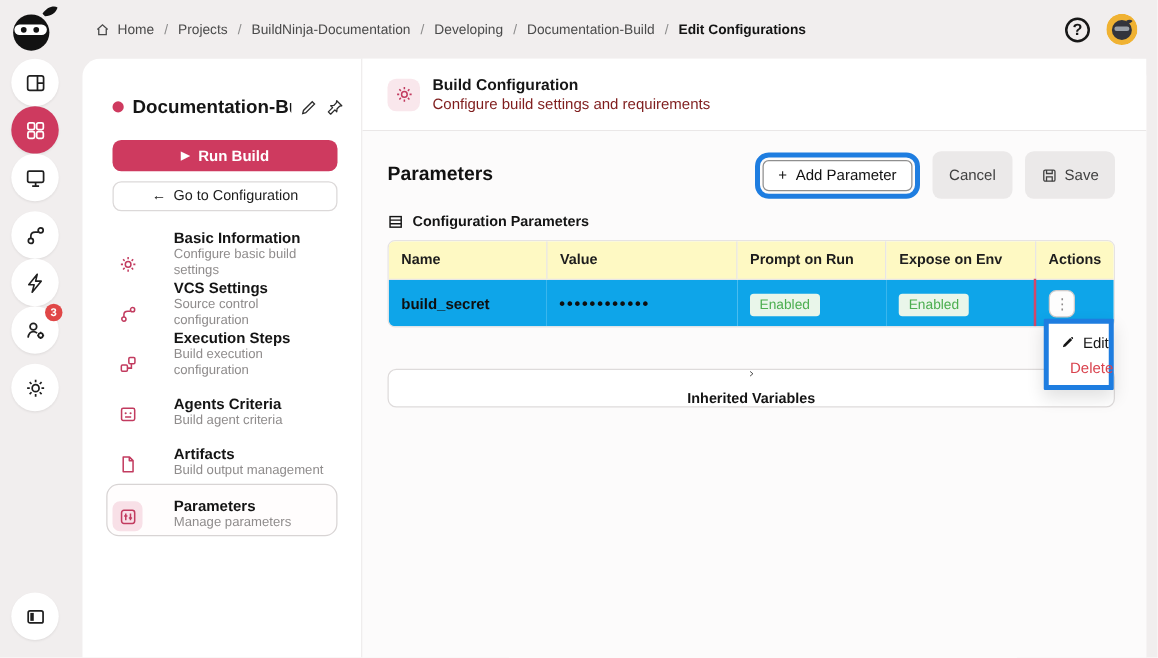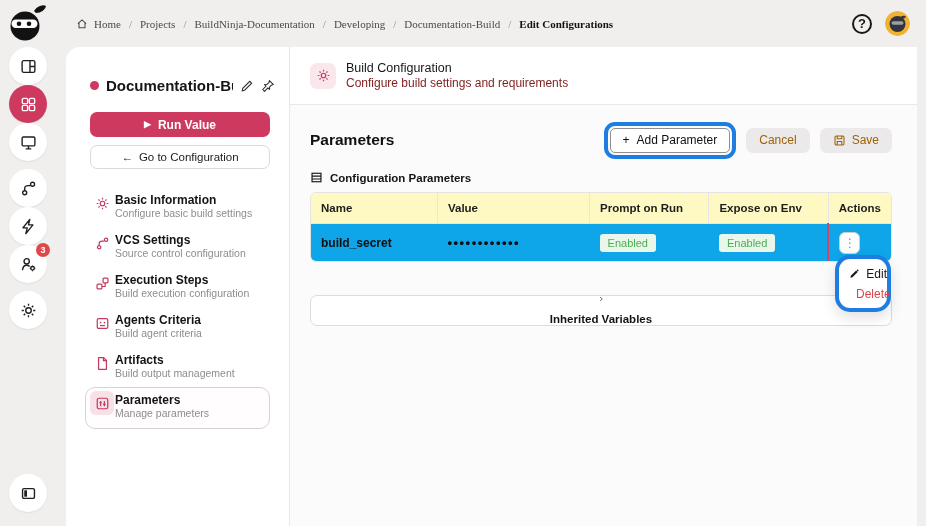--- a/index.html
+++ b/index.html
@@ -20,21 +20,21 @@
   }
   .rail-btn.active{background:#ce3a5f;color:#fff;}
   .rail-badge{
     position:absolute;top:-2px;right:-3px;width:14px;height:14px;border-radius:50%;
     background:#e04747;color:#fff;font-size:9px;font-weight:bold;
     display:flex;align-items:center;justify-content:center;
   }
 
   
   .topbar{position:absolute;left:66px;top:0;right:0;height:47px;display:flex;align-items:center;}
-  .breadcrumb{margin-left:10px;display:flex;align-items:flex-start;font-size:11px;color:#4a4a4a;font-family:Liberation Serif, serif;}
+  .breadcrumb{margin-left:10px;display:flex;align-items:flex-start;font-size:11px;color:#4a4a4a;}
   .crumb{padding:0 4px;white-space:nowrap;cursor:pointer;}
   .crumb:not(:last-child)::after{content:"/";color:#8d8d8d;padding-left:8px;}
   .crumb.current{font-weight:bold;color:#141414;cursor:default;}
   .home-ic{margin-right:2px;color:#4a4a4a;}
   .topbar-right{margin-left:auto;margin-right:16px;display:flex;align-items:center;gap:13px;}
   .help-btn{
     width:20px;height:20px;border:2px solid #181818;border-radius:50%;
     font-size:13px;font-weight:bold;color:#181818;
     display:flex;align-items:center;justify-content:center;cursor:pointer;background:transparent;
   }
@@ -59,56 +59,56 @@
   }
   .run-build .tri{font-size:9px;line-height:1;}
   .goto-btn{
     margin:8px 24px 0;width:180px;height:24px;box-sizing:border-box;
     background:#fff;border:1px solid #dcd9d9;border-radius:7px;
     font-size:11.5px;color:#1c1c1c;font-family:inherit;
     display:flex;align-items:center;justify-content:center;gap:6px;cursor:pointer;
   }
   .nav{margin-top:18px;padding:0 19px;}
   .nav-item{
-    display:flex;gap:1px;align-items:flex-start;height:40px;box-sizing:border-box;
+    display:flex;gap:25px;align-items:flex-end;height:40px;box-sizing:border-box;
     padding:3px 4px;border:1px solid transparent;cursor:pointer;
   }
   .nav-ic{
     width:24px;height:24px;flex:none;border-radius:6px;color:#c23b5f;
     display:flex;align-items:center;justify-content:center;
   }
   .nav-title{font-size:12px;font-weight:bold;color:#141414;line-height:14px;padding-top:2px;}
   .nav-desc{font-size:10.5px;color:#8f8c8c;line-height:13px;}
   .nav-item.selected{border:1px solid #d8d4d4;border-radius:10px;background:#fffdfd;height:42px;}
   .nav-item.selected .nav-ic{background:#f8e0e7;}
 
   
   .main{flex:1;position:relative;min-width:0;}
   .main-header{
     height:58px;box-sizing:border-box;border-bottom:1px solid #eae7e7;background:#fff;
     display:flex;align-items:center;gap:10px;padding-left:20px;
   }
   .mh-icon{width:26px;height:26px;border-radius:7px;background:#f9e7ec;color:#c23b5f;
     display:flex;align-items:center;justify-content:center;flex:none;}
-  .mh-title{font-size:12.5px;font-weight:normal;color:#161616;line-height:16px;}
+  .mh-title{font-size:12.5px;font-weight:bold;color:#161616;line-height:16px;}
   .mh-sub{font-size:12px;color:#7f1d1d;line-height:15px;}
   .content{position:absolute;left:0;right:0;top:58px;bottom:0;background:#fcfbfb;
     box-sizing:border-box;padding:20px 25px 0 20px;}
   .section-row{display:flex;align-items:center;height:30px;}
   .section-title{margin:0;font-size:15.5px;font-weight:bold;color:#111;}
   .btn-group{margin-left:auto;display:flex;align-items:center;gap:10px;}
   .add-btn{
     height:25px;box-sizing:border-box;background:#fff;border:1px solid #8f8f8f;border-radius:5px;
     padding:0 12px;font-size:12px;color:#101010;font-family:inherit;
     display:flex;align-items:center;gap:7px;cursor:pointer;
     outline:4px solid #1e7de0;outline-offset:2px;margin:0 6px;
   }
   .gray-btn{
-    height:25px;background:#ebe9e9;border:none;border-radius:7px;padding:0 13px;
-    font-size:12px;color:#a16207;font-family:inherit;
+    height:38px;background:#ebe9e9;border:none;border-radius:7px;padding:0 13px;
+    font-size:12px;color:#404040;font-family:inherit;
     display:flex;align-items:center;gap:6px;cursor:default;
   }
   .table-label{margin-top:16px;display:flex;align-items:center;gap:7px;
     font-size:11.5px;font-weight:bold;color:#141414;}
   .tbl-wrap{margin-top:8px;width:582px;box-sizing:border-box;border:1px solid #e6e3e3;
     border-radius:6px;overflow:hidden;background:#fff;}
   table{width:100%;border-collapse:collapse;font-size:12px;}
   thead th{
     background:#fef9c3;height:30px;text-align:left;padding:0 10px;
     font-size:11.5px;color:#1d1d1d;border-left:1px solid #e8e5e5;font-weight:bold;
@@ -127,21 +127,21 @@
   .inherited{
     margin-top:33px;width:582px;height:31px;box-sizing:border-box;border:1px solid #dedbdb;
     border-radius:7px;background:#fff;display:flex;align-items:center;gap:11px;
     padding:0 12px;font-size:11.5px;font-weight:bold;color:#141414;cursor:pointer;flex-direction:column;
   }
   .chev{color:#2c2c2c;}
 
   
   .menu-box{
     position:absolute;left:545px;top:208px;width:56px;height:57px;box-sizing:border-box;
-    border:4px solid #1e7de0;border-radius:15px;background:#fff;z-index:20;
+    border:4px solid #1e7de0;border-radius:1px;background:#fff;z-index:20;
     box-shadow:0 6px 14px rgba(0,0,0,.12);padding-top:5px;
   }
   .menu-item{display:flex;align-items:center;gap:7px;padding:3px 0 3px 10px;
     font-size:12px;color:#161616;cursor:pointer;}
   .menu-item.danger{color:#d9434e;}
 </style>
 </head>
 <body>
 
 <aside class="rail">
@@ -255,21 +255,21 @@
       </span>
       <span class="title-ic">
         <svg width="14" height="14" viewBox="0 0 16 16" fill="none" stroke="currentColor" stroke-width="1.2" stroke-linejoin="round">
           <path d="M9.6 1.8l4.6 4.6-2 .4-2.3 2.3-.3 2.8-1.7-1.7L4 14.1 1.9 12l3.9-3.9L4.1 6.4l2.8-.3L9.2 3.8l.4-2z"></path>
         </svg>
       </span>
     </div>
 
     <button class="run-build">
       <span class="tri">▶</span>
-      <span>Run Value</span>
+      <span>Run Build</span>
     </button>
 
     <button class="goto-btn">
       <span>←</span>
       <span>Go to Configuration</span>
     </button>
 
     <nav class="nav">
       <div class="nav-item">
         <span class="nav-ic">

